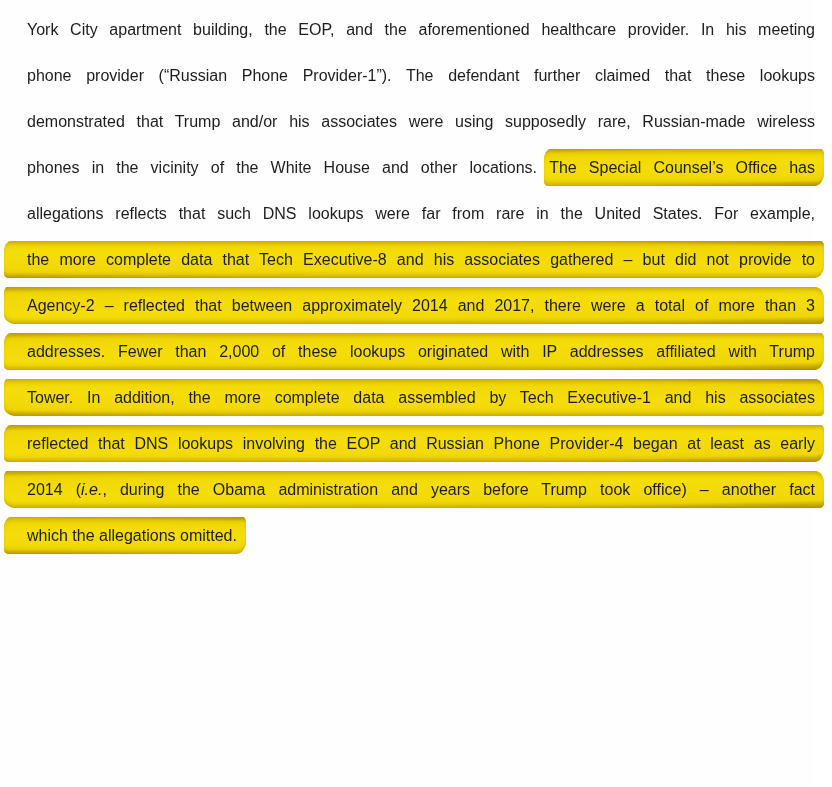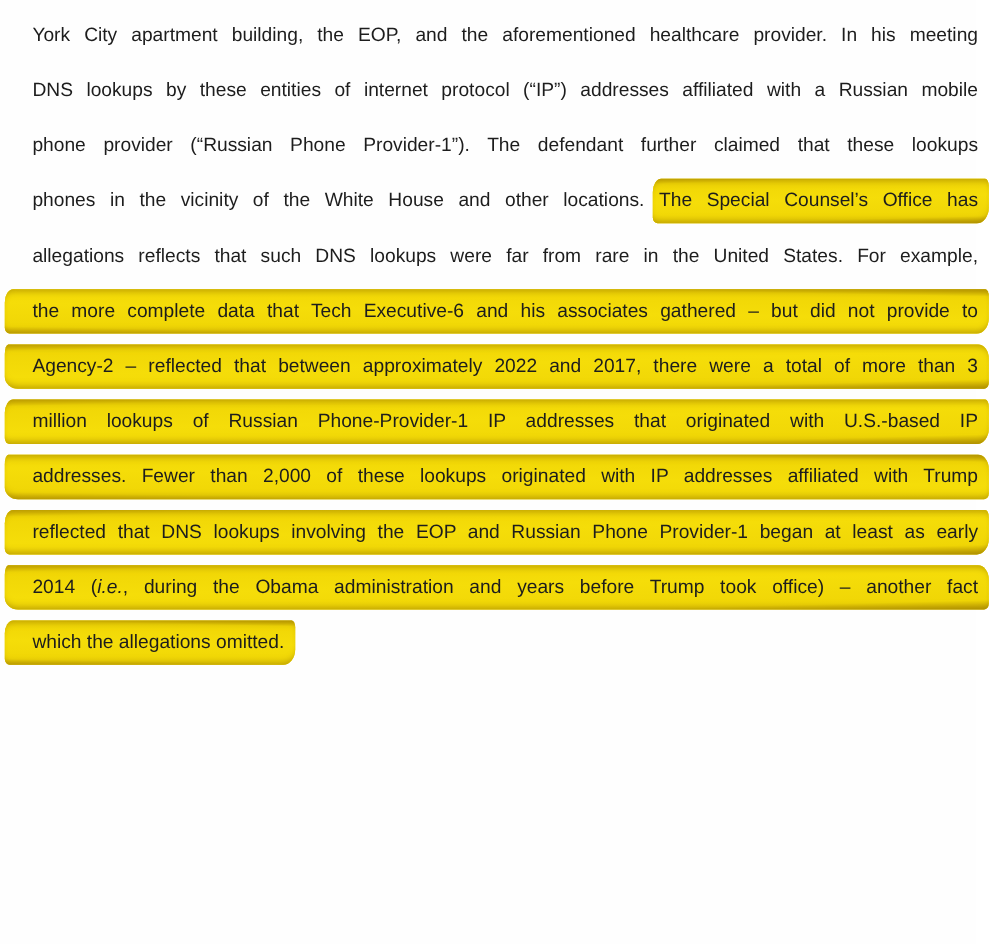--- a/index.html
+++ b/index.html
@@ -85,25 +85,25 @@
     );
   }
   mark.hl em { font-style: italic; }
 </style>
 </head>
 <body>
 
 <div class="page">
   <div class="textblock">
       <div class="line"><span>York City apartment building, the EOP, and the aforementioned healthcare provider.  In his meeting</span></div>
-      <div class="line"><span>DNS lookups by these entities of internet protocol (“IP”) addresses affiliated with a Russian mobile</span></div>
       <div class="line"><span>phone provider (“Russian Phone Provider-1”).  The defendant further claimed that these lookups</span></div>
+      <div class="line"><span>demonstrated that Trump and/or his associates were using supposedly rare, Russian-made wireless</span></div>
       <div class="line"><span>phones in the vicinity of the White House and other locations.  </span><mark class="hl bleed-r"><span>The Special Counsel’s Office has</span></mark></div>
       <div class="line"><span>allegations reflects that such DNS lookups were far from rare in the United States.  For example,</span></div>
-      <div class="line"><mark class="hl bleed-l bleed-r"><span>the more complete data that Tech Executive-6 and his associates gathered – but did not provide to</span></mark></div>
-      <div class="line"><mark class="hl bleed-l bleed-r"><span>Agency-2 – reflected that between approximately 2022 and 2017, there were a total of more than 3</span></mark></div>
-      <div class="line"><mark class="hl bleed-l bleed-r"><span>million lookups of Russian Phone-Provider-1 IP addresses that originated with U.S.-based IP</span></mark></div>
+      <div class="line"><mark class="hl bleed-l bleed-r"><span>the more complete data that Tech Executive-8 and his associates gathered – but did not provide to</span></mark></div>
+      <div class="line"><mark class="hl bleed-l bleed-r"><span>Agency-2 – reflected that between approximately 2014 and 2017, there were a total of more than 3</span></mark></div>
       <div class="line"><mark class="hl bleed-l bleed-r"><span>addresses.  Fewer than 2,000 of these lookups originated with IP addresses affiliated with Trump</span></mark></div>
-      <div class="line"><mark class="hl bleed-l bleed-r"><span>reflected that DNS lookups involving the EOP and Russian Phone Provider-1 began at least as early</span></mark></div>
+      <div class="line"><mark class="hl bleed-l bleed-r"><span>Tower.  In addition, the more complete data assembled by Tech Executive-1 and his associates</span></mark></div>
+      <div class="line"><mark class="hl bleed-l bleed-r"><span>reflected that DNS lookups involving the EOP and Russian Phone Provider-4 began at least as early</span></mark></div>
       <div class="line"><mark class="hl bleed-l bleed-r"><span>2014 (</span><em>i.e.</em><span>, during the Obama administration and years before Trump took office) – another fact</span></mark></div>
       <div class="line last"><mark class="hl bleed-l bleed-r"><span>which the allegations omitted.</span></mark></div>
     </div>
 </div>
 
 </body></html>

